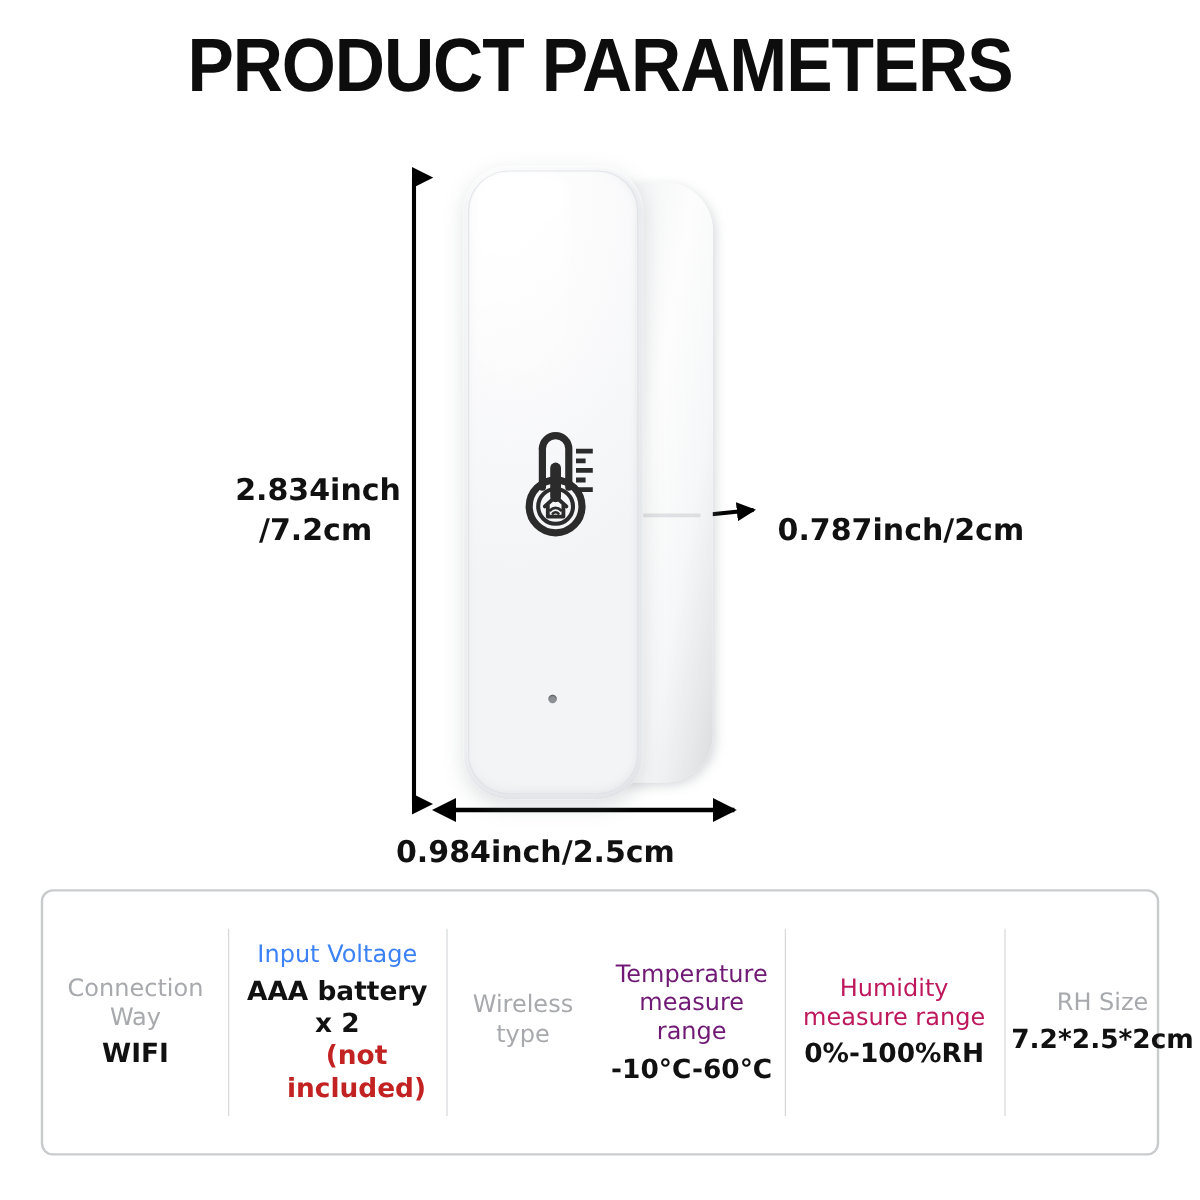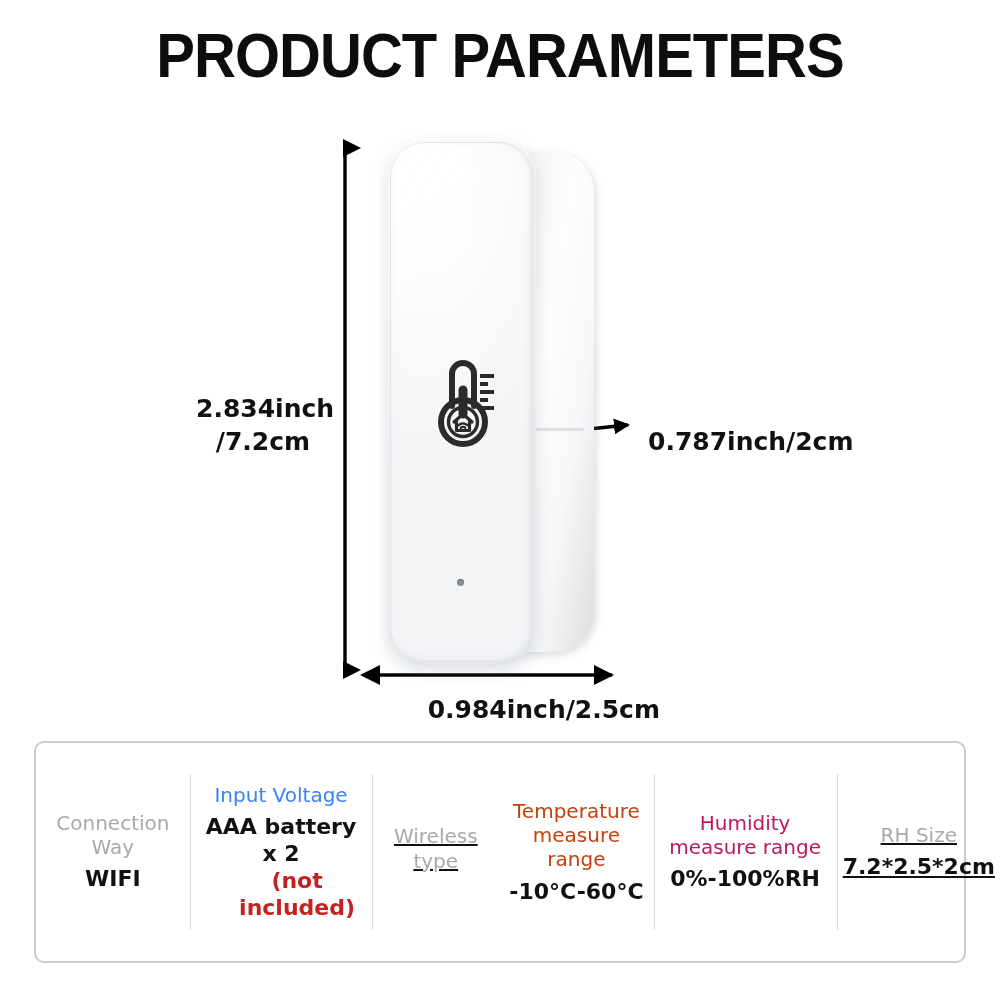--- a/index.html
+++ b/index.html
@@ -171,21 +171,21 @@
   }
   .dim-depth {
     left: 648px;
     top: 315px;
     text-align: right;
   }
   .dim-width {
     left: 330px;
     top: 583px;
     width: 330px;
-    text-align: right;
+    text-align: left;
   }
 
   
   .spec-table {
     position: absolute;
     left: 34px;
     top: 741px;
     width: 932px;
     height: 222px;
     box-sizing: border-box;
@@ -235,21 +235,21 @@
     line-height: 1.22;
   }
   .spec-value .v2 { display: block; }
   .spec-note {
     font-size: 22px;
     font-weight: 700;
     line-height: 1.22;
   }
   .cell-col1 { flex: 0 0 33.2%; }
   .cell-col2 { flex: 0 0 39.4%; }
-  .cell-col3 { flex: 1 1 auto; text-decoration: underline; }
+  .cell-col3 { flex: 1 1 auto; }
 </style>
 </head>
 <body>
 
 <div class="page-title">PRODUCT PARAMETERS</div>
 
 <div class="product-stage">
 
   <svg class="dim-svg" viewBox="0 0 1000 620" width="1000" height="620">
     <defs>
@@ -361,21 +361,21 @@
 
     <div class="spec-cell cell-col3">
       <div class="spec-label" style="color: rgb(167, 169, 172);">
         <span>Wireless type</span>
       </div>
     </div>
   </div>
 
   <div class="spec-row">
     <div class="spec-cell cell-col1">
-      <div class="spec-label" style="color: #c2410c;">
+      <div class="spec-label" style="color: #701a75;">
         <span>Temperature</span>
         <span class="l2">measure range</span>
       </div>
       <div class="spec-value">
         <span>-10°C-60°C</span>
       </div>
     </div>
 
     <div class="spec-cell cell-col2">
       <div class="spec-label" style="color: #be185d;">

